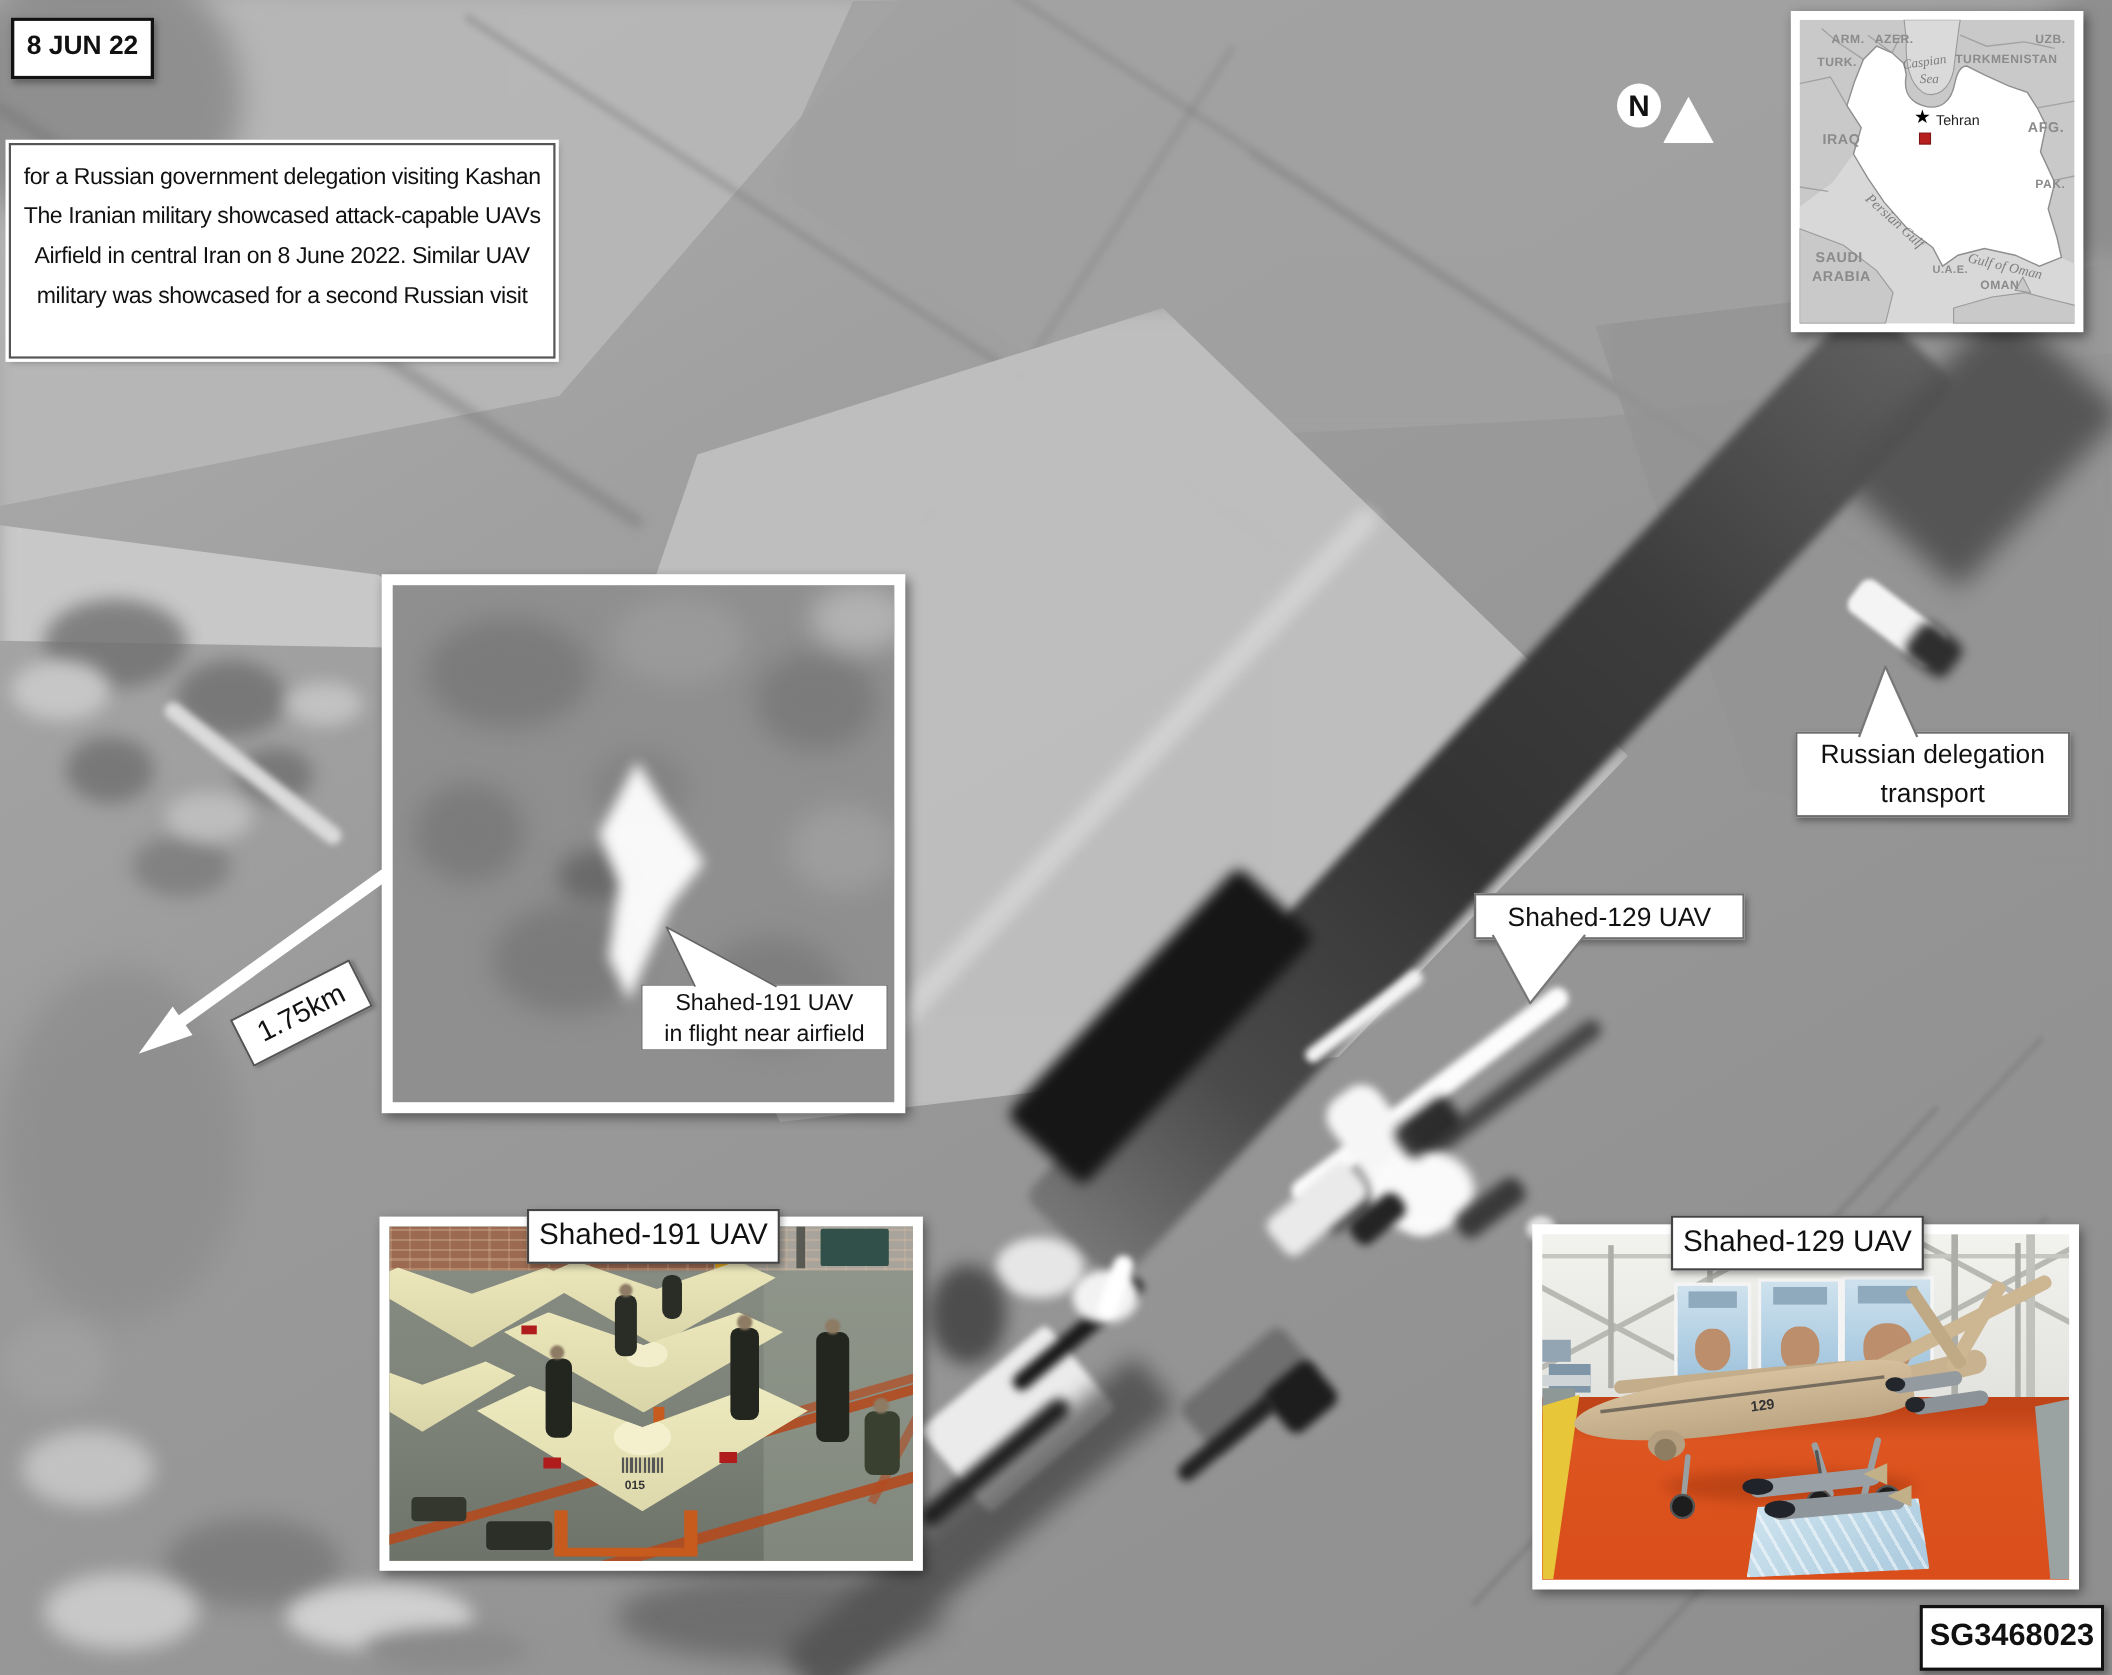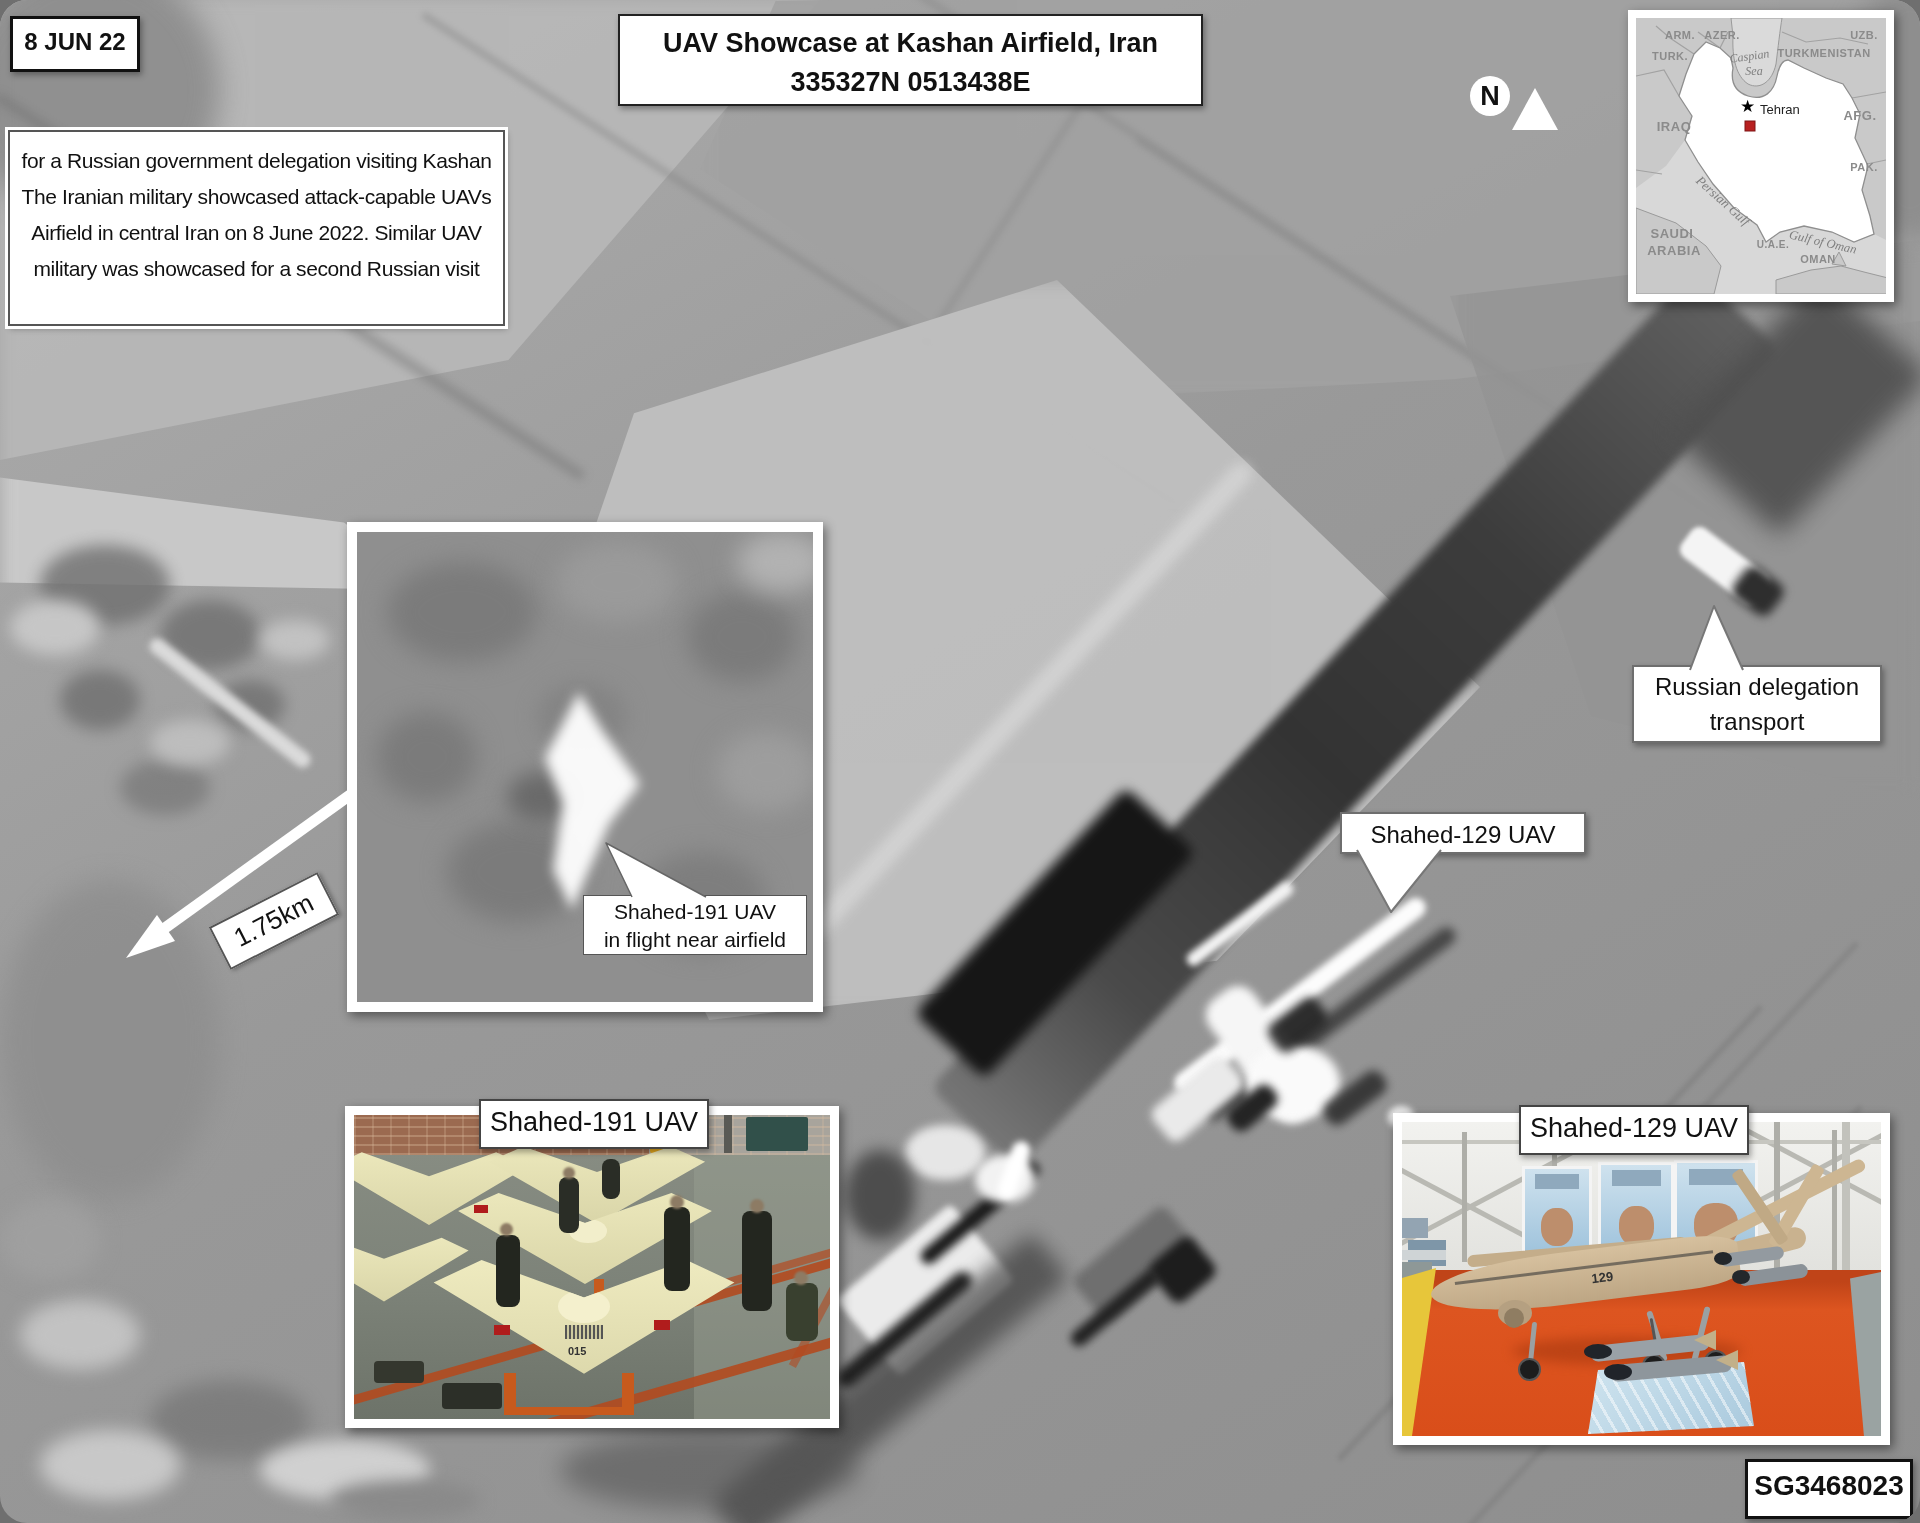--- a/index.html
+++ b/index.html
@@ -1,17 +1,17 @@
 <!DOCTYPE html>
 <html><head>
 <meta charset="utf-8">
 <style>
   html,body{margin:0;padding:0;background:#6f6f6f;}
   #stage{position:relative;width:1920px;height:1523px;overflow:hidden;
-         font-family:"Liberation Sans",sans-serif;background:linear-gradient(150deg,#aeaeae,#999 45%,#8e8e8e);border-radius:27px;}
+         font-family:"Liberation Sans",sans-serif;background:linear-gradient(150deg,#aeaeae,#999 45%,#8e8e8e);}
   .abs{position:absolute;}
   .blob{position:absolute;border-radius:50%;}
   .bar{position:absolute;border-radius:10px;}
   .whitebox{position:absolute;background:#fff;color:#111;text-align:center;
             box-shadow:2px 3px 6px rgba(0,0,0,.35);}
   .callout{border:2px solid #6e6e6e;font-size:24px;line-height:1.45;padding-top:3px;}
   .inset{position:absolute;background:#fff;box-shadow:3px 4px 10px rgba(0,0,0,.45);}
   .inset-inner{position:relative;overflow:hidden;}
   .drone191{position:absolute;background:linear-gradient(180deg,#ece8bc,#d8d4a7);
             clip-path:polygon(50% 95%,97% 22%,82% 4%,50% 34%,18% 4%,3% 22%);}
@@ -100,24 +100,20 @@
     <div class="blob" style="left:20px;top:1300px;width:120px;height:70px;background:#c2c2c2;filter:blur(9px);"></div>
     <div class="blob" style="left:150px;top:1380px;width:160px;height:80px;background:#787878;filter:blur(10px);opacity:.8;"></div>
     <div class="blob" style="left:40px;top:1430px;width:140px;height:70px;background:#c8c8c8;filter:blur(9px);"></div>
     <div class="blob" style="left:260px;top:1440px;width:170px;height:60px;background:#d0d0d0;filter:blur(8px);"></div>
     <div class="blob" style="left:330px;top:1480px;width:150px;height:40px;background:#8a8a8a;filter:blur(8px);"></div>
     <div class="blob" style="left:0;top:1200px;width:100px;height:80px;background:#9f9f9f;filter:blur(10px);"></div>
   </div>
 
   <div class="whitebox" style="left:10px;top:16px;width:124px;height:50px;border:3px solid #111;font-weight:bold;font-size:24px;line-height:46px;">8 JUN 22</div>
 
-  <div class="whitebox" style="left:618px;top:14px;width:585px;height:92px;border:2px solid #222;font-weight:bold;font-size:27px;line-height:1.45;padding-top:8px;box-sizing:border-box;">
-    <div>UAV Showcase at Kashan Airfield, Iran</div>
-    <div>335327N 0513438E</div>
-  </div>
 
   <div class="whitebox" style="left:8px;top:130px;width:497px;height:196px;border:2px solid #555;box-shadow:0 0 0 3px #fff,2px 3px 6px rgba(0,0,0,.3);font-size:21px;letter-spacing:-0.4px;line-height:36px;padding-top:11px;box-sizing:border-box;overflow:hidden;">
     <div style="white-space:nowrap;">for a Russian government delegation visiting Kashan</div>
     <div style="white-space:nowrap;">The Iranian military showcased attack-capable UAVs</div>
     <div style="white-space:nowrap;">Airfield in central Iran on 8 June 2022. Similar UAV</div>
     <div style="white-space:nowrap;">military was showcased for a second Russian visit</div>
   </div>
 
   <div class="abs" style="left:1470px;top:72px;width:110px;height:60px;">
     <div class="abs" style="left:0;top:4px;width:40px;height:40px;border-radius:50%;background:#fff;text-align:center;font-weight:bold;font-size:27px;line-height:40px;color:#111;">N</div>

